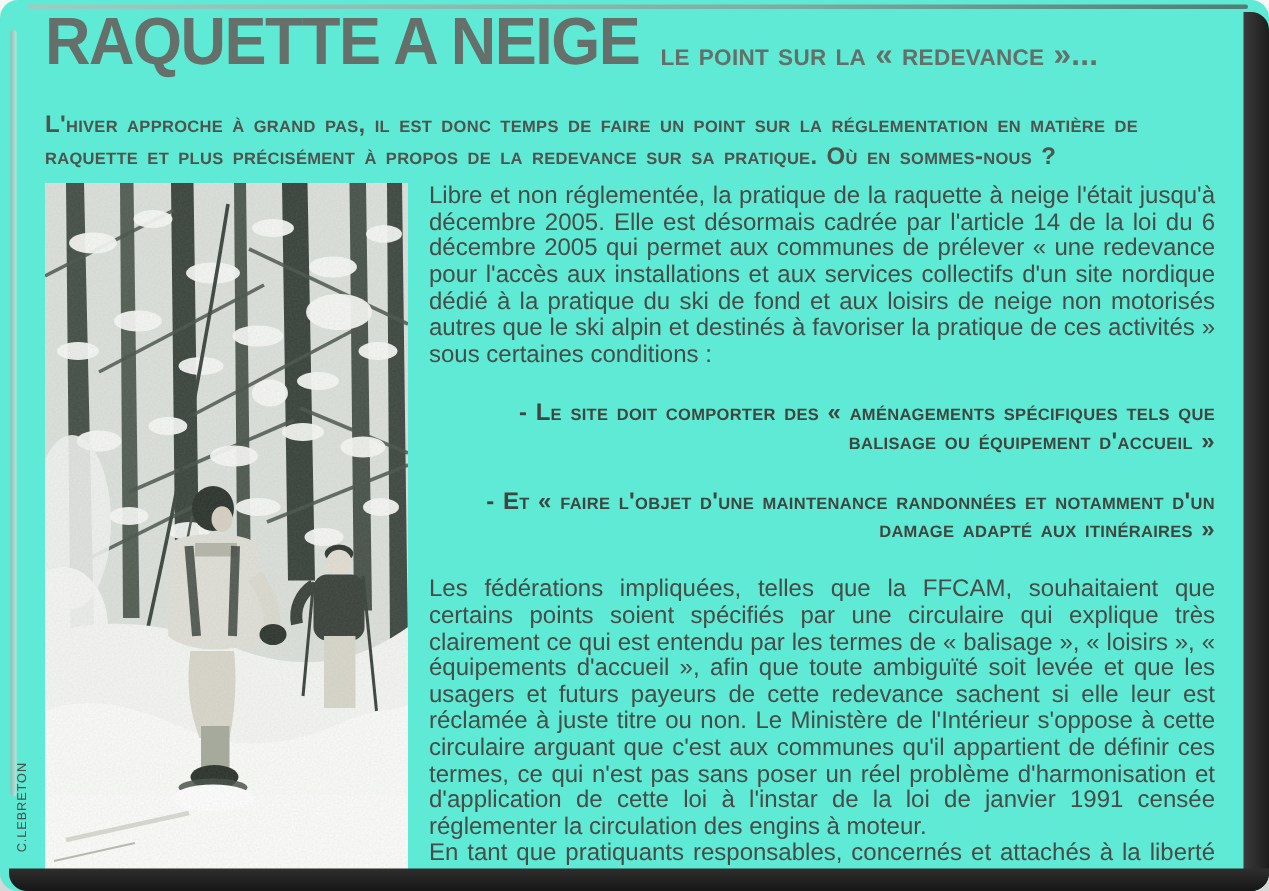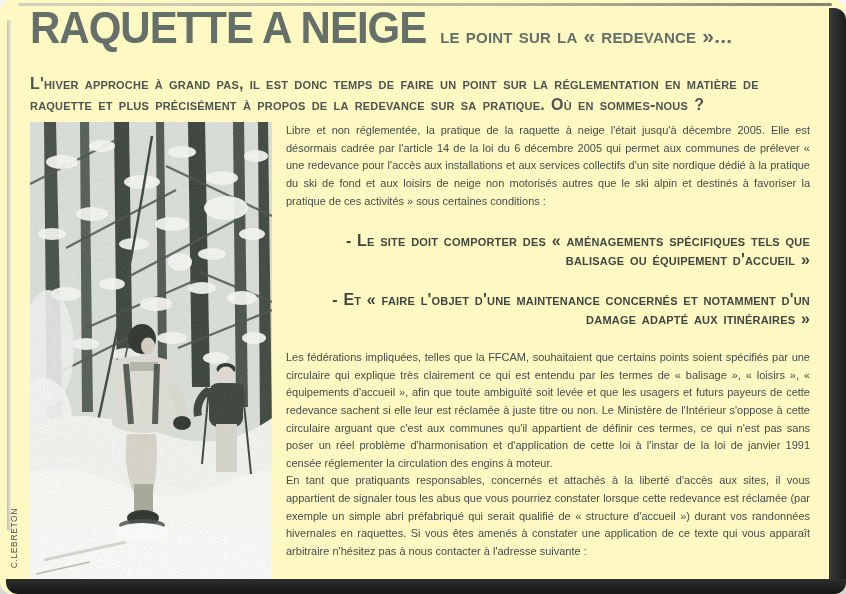--- a/index.html
+++ b/index.html
@@ -3,21 +3,21 @@
 <meta charset="utf-8">
 <style>
   html,body{margin:0;padding:0;}
   body{
     width:846px;height:594px;overflow:hidden;
     background:linear-gradient(180deg,#f7f7f5 0%,#f0f0ee 70%,#d6d6d4 100%);
     font-family:"Liberation Sans",sans-serif;
     -webkit-font-smoothing:antialiased;
   }
   .page{
-    position:relative;width:846px;height:594px;background:#fef9c3;
+    position:relative;width:846px;height:594px;background:#5eead4;
     border-radius:12px;box-sizing:border-box;overflow:hidden;
   }
   
   .edge-right{position:absolute;top:8px;right:0;width:17px;height:calc(100% - 8px);
     background:linear-gradient(to right,#3a3a3a,#1d1d1d);border-radius:0 12px 10px 0;z-index:5;}
   .edge-bottom{position:absolute;left:6px;bottom:0;width:calc(100% - 6px);height:15px;
     background:linear-gradient(#2e2e2e,#161616);border-radius:0 0 10px 12px;z-index:5;}
   .edge-top{position:absolute;top:3px;left:18px;right:14px;height:3px;
     background:linear-gradient(to right,#bdbdb9,#8f8f8b 60%,#454545);opacity:.65;border-radius:2px;z-index:5;}
   .edge-left{position:absolute;top:20px;left:7px;width:4px;height:86%;
@@ -38,21 +38,21 @@
     margin-top:23px;max-width:795px;
     font-size:16px;font-weight:700;line-height:1.32;color:#4d544f;
     font-variant:small-caps;letter-spacing:.2px;word-spacing:1.5px;
   }
 
   .main-row{display:flex;gap:14px;margin-top:7px;align-items:flex-start;}
   .photo{flex:0 0 242px;width:242px;height:472px;overflow:hidden;background:#e0e4df;}
   .photo svg{display:block;width:100%;height:100%;}
 
   .text-col{flex:1;min-width:0;color:#464c48;}
-  .text-col p{margin:0;font-size:11px;line-height:17.6px;text-align:justify;}
+  .text-col p{margin:0;font-size:16px;line-height:17.6px;text-align:justify;}
   .text-col p.bullet{
     font-variant:small-caps;font-weight:700;color:#3f463f;
     font-size:16px;line-height:19px;margin:21px 0;text-align:right;letter-spacing:.2px;word-spacing:1px;
   }
 
   .credit{
     position:absolute;left:9px;bottom:26px;z-index:4;
     writing-mode:vertical-rl;transform:rotate(180deg);
     font-size:8.5px;letter-spacing:.6px;color:#4c4c4a;
   }
@@ -172,21 +172,21 @@
             <ellipse cx="112" cy="410" rx="27" ry="9" fill="#ffffff"></ellipse>
           </g>
 
           <rect width="242" height="472" filter="url(#grain)" opacity="0.55"></rect>
         </svg>
       </div>
 
       <div class="text-col">
         <p class="normal">Libre et non réglementée, la pratique de la raquette à neige l'était jusqu'à décembre 2005. Elle est désormais cadrée par l'article 14 de la loi du 6 décembre 2005 qui permet aux communes de prélever « une redevance pour l'accès aux installations et aux services collectifs d'un site nordique dédié à la pratique du ski de fond et aux loisirs de neige non motorisés autres que le ski alpin et destinés à favoriser la pratique de ces activités » sous certaines conditions :</p>
         <p class="bullet">- Le site doit comporter des « aménagements spécifiques tels que balisage ou équipement d'accueil »</p>
-        <p class="bullet">- Et « faire l'objet d'une maintenance concernés et notamment d'un damage adapté aux itinéraires »</p>
+        <p class="bullet">- Et « faire l'objet d'une maintenance randonnées et notamment d'un damage adapté aux itinéraires »</p>
         <p class="normal">Les fédérations impliquées, telles que la FFCAM, souhaitaient que certains points soient spécifiés par une circulaire qui explique très clairement ce qui est entendu par les termes de « balisage », « loisirs », « équipements d'accueil », afin que toute ambiguïté soit levée et que les usagers et futurs payeurs de cette redevance sachent si elle leur est réclamée à juste titre ou non. Le Ministère de l'Intérieur s'oppose à cette circulaire arguant que c'est aux communes qu'il appartient de définir ces termes, ce qui n'est pas sans poser un réel problème d'harmonisation et d'application de cette loi à l'instar de la loi de janvier 1991 censée réglementer la circulation des engins à moteur.</p>
         <p class="normal">En tant que pratiquants responsables, concernés et attachés à la liberté d'accès aux sites, il vous appartient de signaler tous les abus que vous pourriez constater lorsque cette redevance est réclamée (par exemple un simple abri préfabriqué qui serait qualifié de « structure d'accueil ») durant vos randonnées hivernales en raquettes. Si vous êtes amenés à constater une application de ce texte qui vous apparaît arbitraire n'hésitez pas à nous contacter à l'adresse suivante :</p>
 
       </div>
 
     </div>
   </div>
 
   <div class="credit">C.LEBRETON</div>
 </div>

